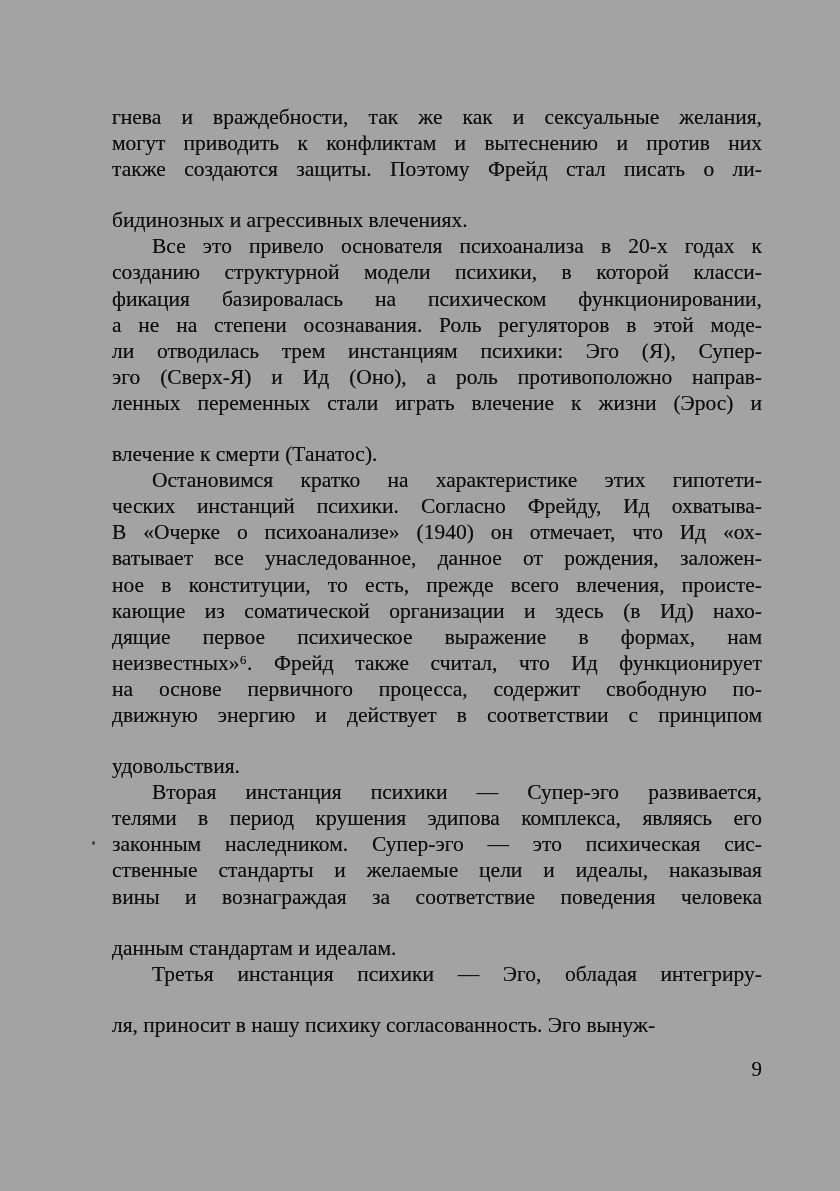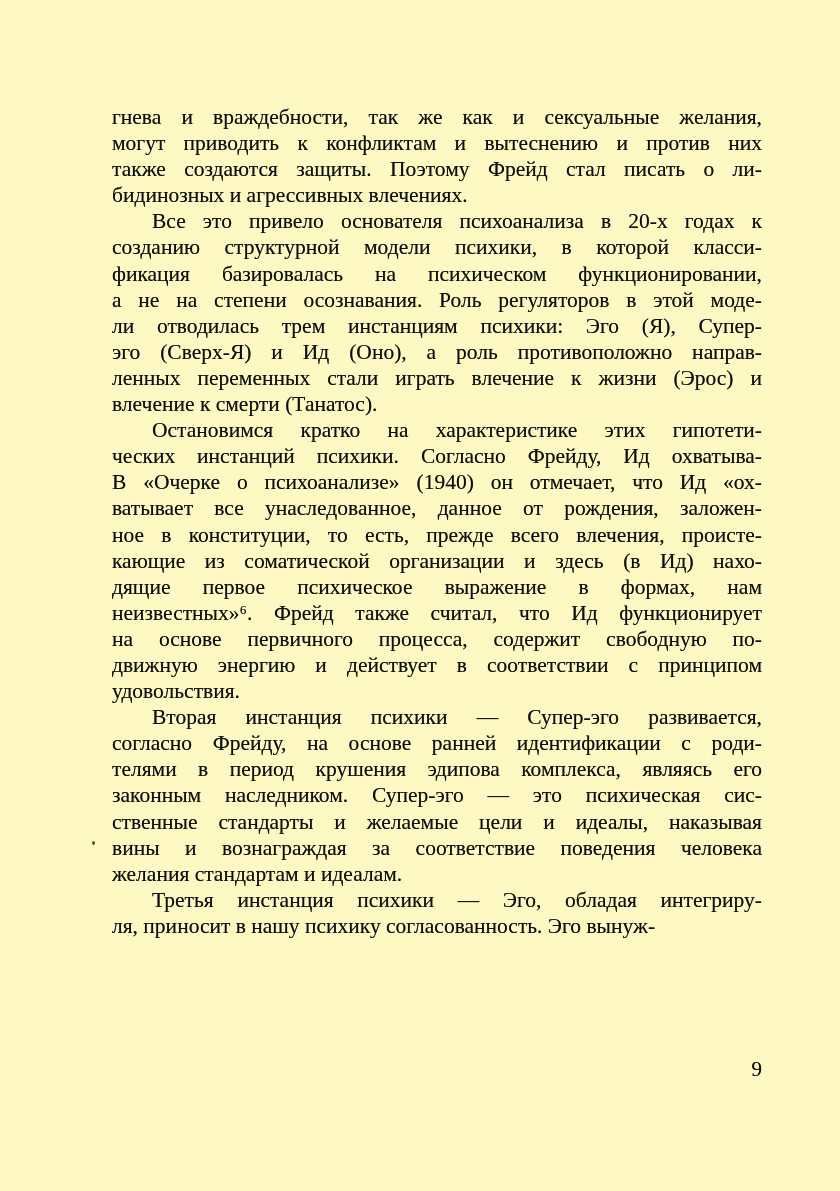--- a/index.html
+++ b/index.html
@@ -4,21 +4,21 @@
 <style>
   html, body {
     margin: 0;
     padding: 0;
     background: #ffffff;
   }
   .page {
     position: relative;
     width: 840px;
     height: 1191px;
-    background: #fef9c3;
+    background: #a3a3a3;
     overflow: hidden;
     font-family: "Liberation Serif", "DejaVu Serif", serif;
     color: #0e0e0e;
   }
   .text-block {
     position: absolute;
     left: 112px;
     top: 104px;
     width: 650px;
   }
@@ -32,20 +32,21 @@
     height: 26.1px;
     text-align: justify;
     text-align-last: justify;
     white-space: normal;
     text-shadow: 0 0 0.6px rgba(0,0,0,0.55);
     overflow: hidden;
   }
   .line.lastline {
     text-align: right;
     text-align-last: left;
+    margin-top: 25px;
   }
   .line.indent {
     text-indent: 40px;
   }
   .page-number {
     position: absolute;
     right: 78px;
     top: 1056px;
     font-size: 21px;
     line-height: 26px;
@@ -91,26 +92,25 @@
         <div class="line">ное в конституции, то есть, прежде всего влечения, происте-</div>
         <div class="line">кающие из соматической организации и здесь (в Ид) нахо-</div>
         <div class="line">дящие первое психическое выражение в формах, нам</div>
         <div class="line">неизвестных»⁶. Фрейд также считал, что Ид функционирует</div>
         <div class="line">на основе первичного процесса, содержит свободную по-</div>
         <div class="line">движную энергию и действует в соответствии с принципом</div>
         <div class="line lastline">удовольствия.</div>
       </div>
       <div class="paragraph">
         <div class="line indent">Вторая инстанция психики — Супер-эго развивается,</div>
-        <div class="line">согласно Фрейду, на основе ранней идентификации с роди-</div>
         <div class="line">телями в период крушения эдипова комплекса, являясь его</div>
         <div class="line">законным наследником. Супер-эго — это психическая сис-</div>
         <div class="line">ственные стандарты и желаемые цели и идеалы, наказывая</div>
         <div class="line">вины и вознаграждая за соответствие поведения человека</div>
-        <div class="line lastline">желания стандартам и идеалам.</div>
+        <div class="line lastline">данным стандартам и идеалам.</div>
       </div>
       <div class="paragraph">
         <div class="line indent">Третья инстанция психики — Эго, обладая интегриру-</div>
         <div class="line lastline">ля, приносит в нашу психику согласованность. Эго вынуж-</div>
       </div>
     </div>
   <div class="artifact-dot"></div>
   <div class="page-number">9</div>
 </div>
 

